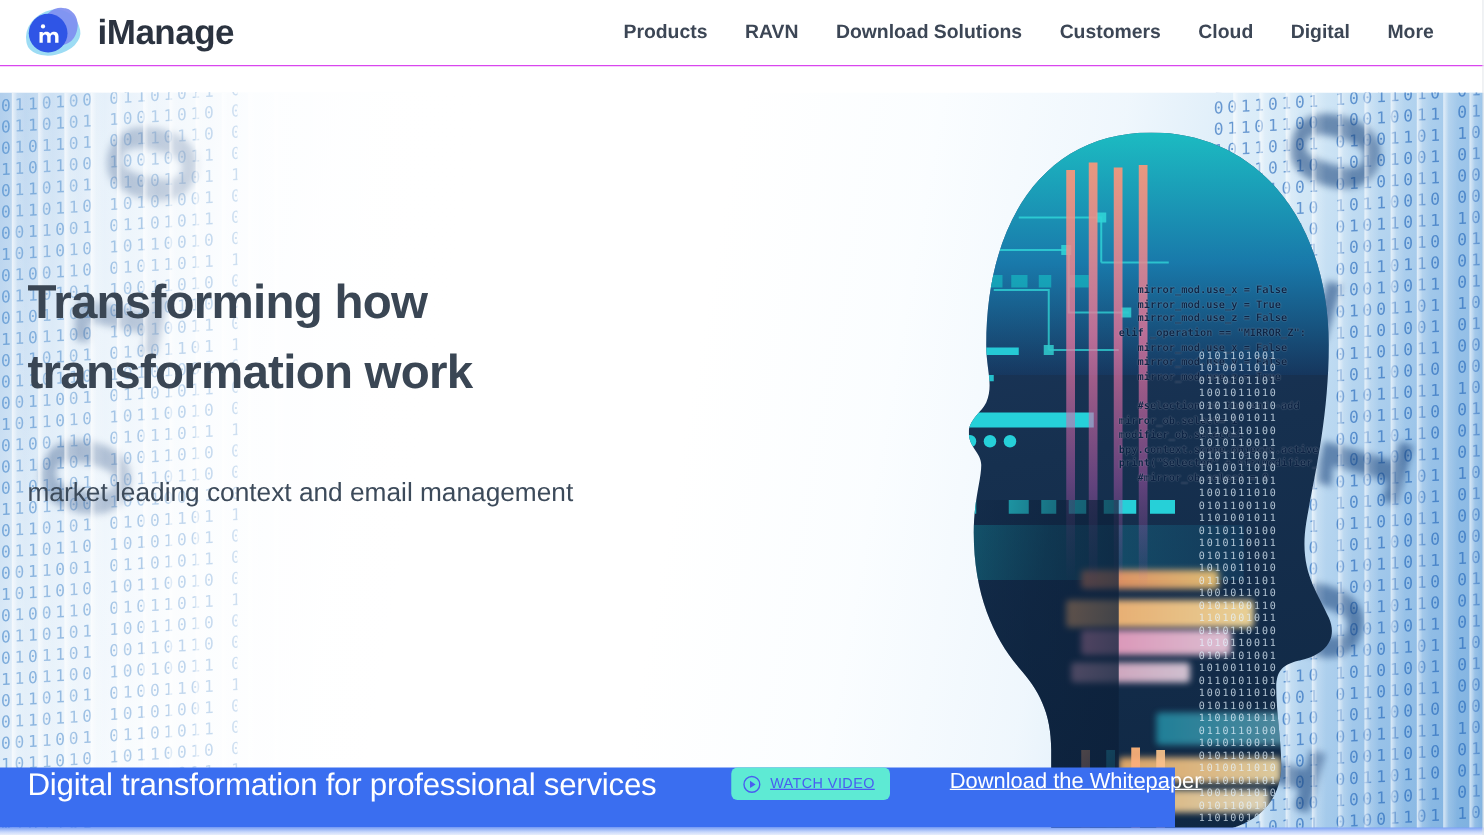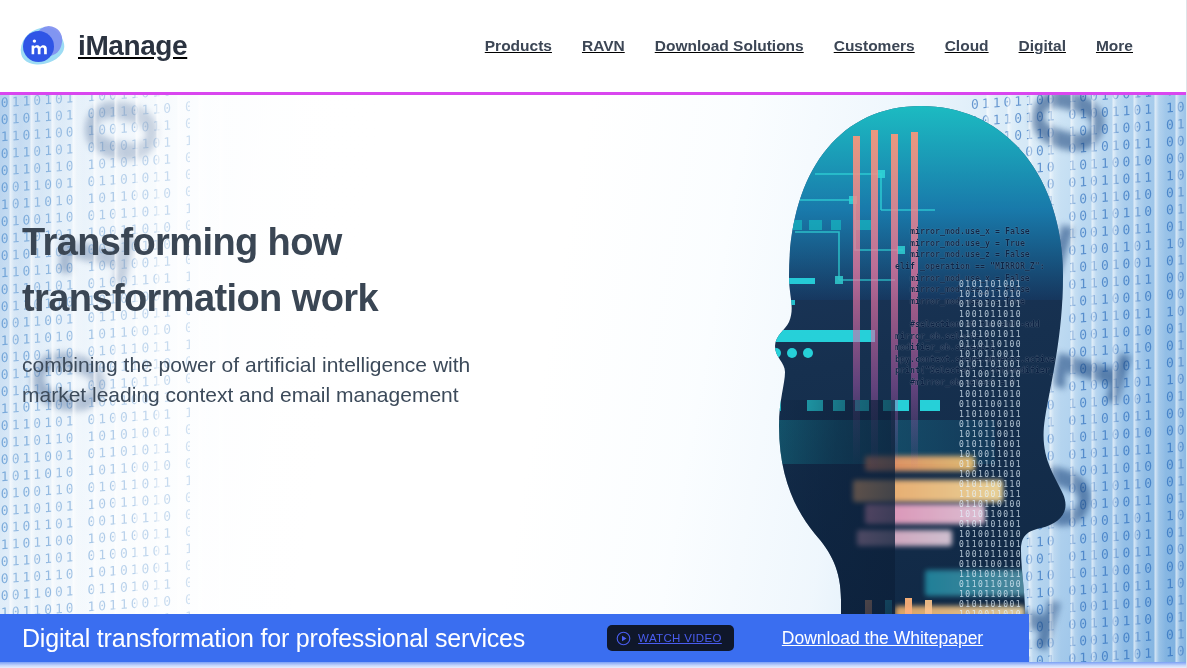--- a/index.html
+++ b/index.html
@@ -9,26 +9,25 @@
     overflow: hidden;
     font-family: "Liberation Sans", sans-serif;
     background: #ffffff;
   }
 
   #page { position: relative; width: 1187px; height: 668px; overflow: hidden; background:#fff; }
 
   
   .header {
     position: absolute; top: 0; left: 0;
-    width: 1187px; height: 95px;
+    width: 1187px; height: 53px;
     background: #ffffff;
-    border-bottom: 3px solid #d946ef;
+    border-bottom: 1px solid #d946ef;
     display: flex; align-items: center;
     z-index: 40;
-    text-decoration: underline;
   }
   .brand { display: flex; align-items: center; margin-left: 20px; cursor: pointer; }
   .logo-mark { position: relative; width: 46px; height: 42px; flex: 0 0 46px; }
   .logo-blob {
     position: absolute; left: 0; top: 3px;
     width: 44px; height: 36px;
     background: #9ddcf4;
     border-radius: 60% 45% 55% 50% / 62% 58% 44% 40%;
     transform: rotate(-12deg);
   }
@@ -49,21 +48,21 @@
   }
   .logo-circle svg { display:block; }
   .brand-name {
     margin-left: 12px;
     font-size: 28px;
     font-weight: 700;
     color: #2b3340;
     letter-spacing: -0.4px;
   }
 
-  .nav { margin-left: auto; display: flex; align-items: flex-end; padding-right: 54px; }
+  .nav { margin-left: auto; display: flex; align-items: flex-end; padding-right: 40px; }
   .nav-item {
     font-size: 15.5px;
     color: #3c4655;
     font-weight: 600;
     padding: 6px 0;
     margin-left: 30px;
     cursor: pointer;
     white-space: nowrap;
   }
   .nav-item:first-child { margin-left: 0; }
@@ -225,36 +224,36 @@
     font-size: 21px;
     line-height: 30px;
     color: #3c4a5a;
     font-weight: 400;
     max-width: 500px;
   }
 
   
   .banner {
     position: absolute; left: 0; bottom: 6px;
-    width: 1029px; height: 48px;
+    width: 940px; height: 48px;
     background: #3a6ef0;
-    display: flex; align-items: center;
+    display: flex; 
     z-index: 50;
   }
   .banner-title {
     margin-left: 22px;
     color: #ffffff;
     font-size: 25px;
     font-weight: 400;
     letter-spacing: -0.2px;
     white-space: nowrap;
   }
   .watch-btn {
-    margin-left: 82px;
-    background: #0f172a;
+    margin-left: 60px;
+    background: #5eead4;
     border-radius: 5px;
     height: 26px;
     padding: 0 12px 0 9px;
     display: flex; align-items: center;
     cursor: pointer;
     border: none;
   }
   .play-icon { width: 15px; height: 15px; flex: 0 0 15px; display:block; }
   .watch-label {
     margin-left: 7px;
@@ -519,21 +518,21 @@
     </div>
 
     <div class="hero-fade-left"></div>
 
     <div class="hero-text">
       <h1 class="hero-h1">
         <span>Transforming how</span><br>
         <span>transformation work</span>
       </h1>
       <p class="hero-sub">
-        <span>combining the power of artificial intelligence with</span><br>
+        <br>
         <span>market leading context and email management</span>
       </p>
     </div>
   </div>
 
   <div class="banner">
     <span class="banner-title">Digital transformation for professional services</span>
 
     <button class="watch-btn">
       <svg class="play-icon" viewBox="0 0 20 20">

